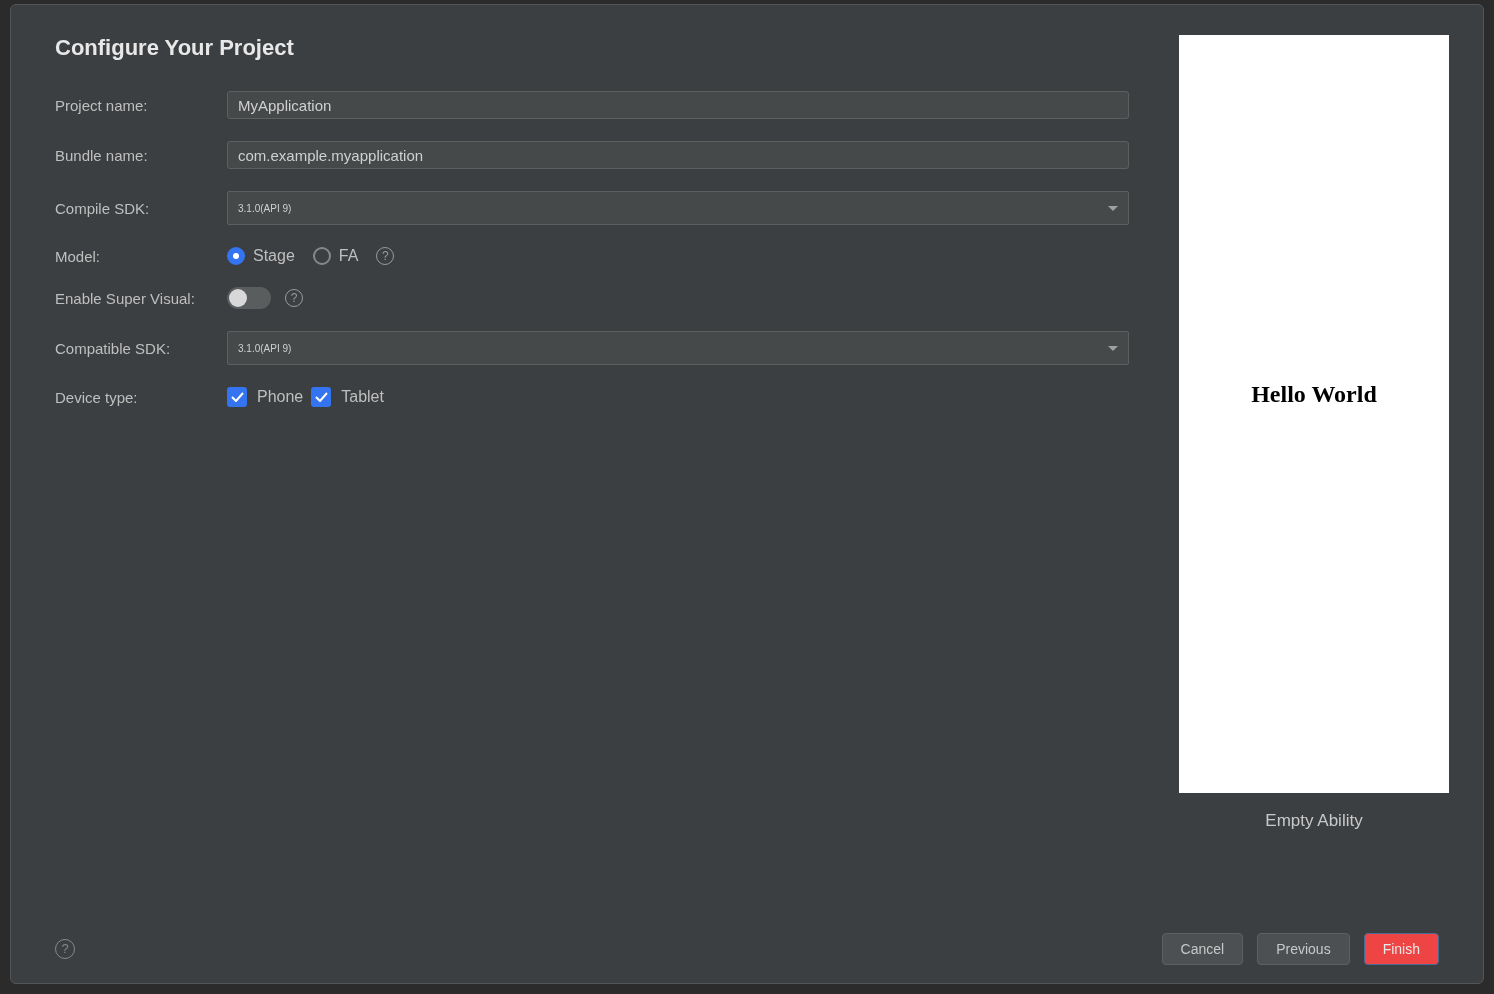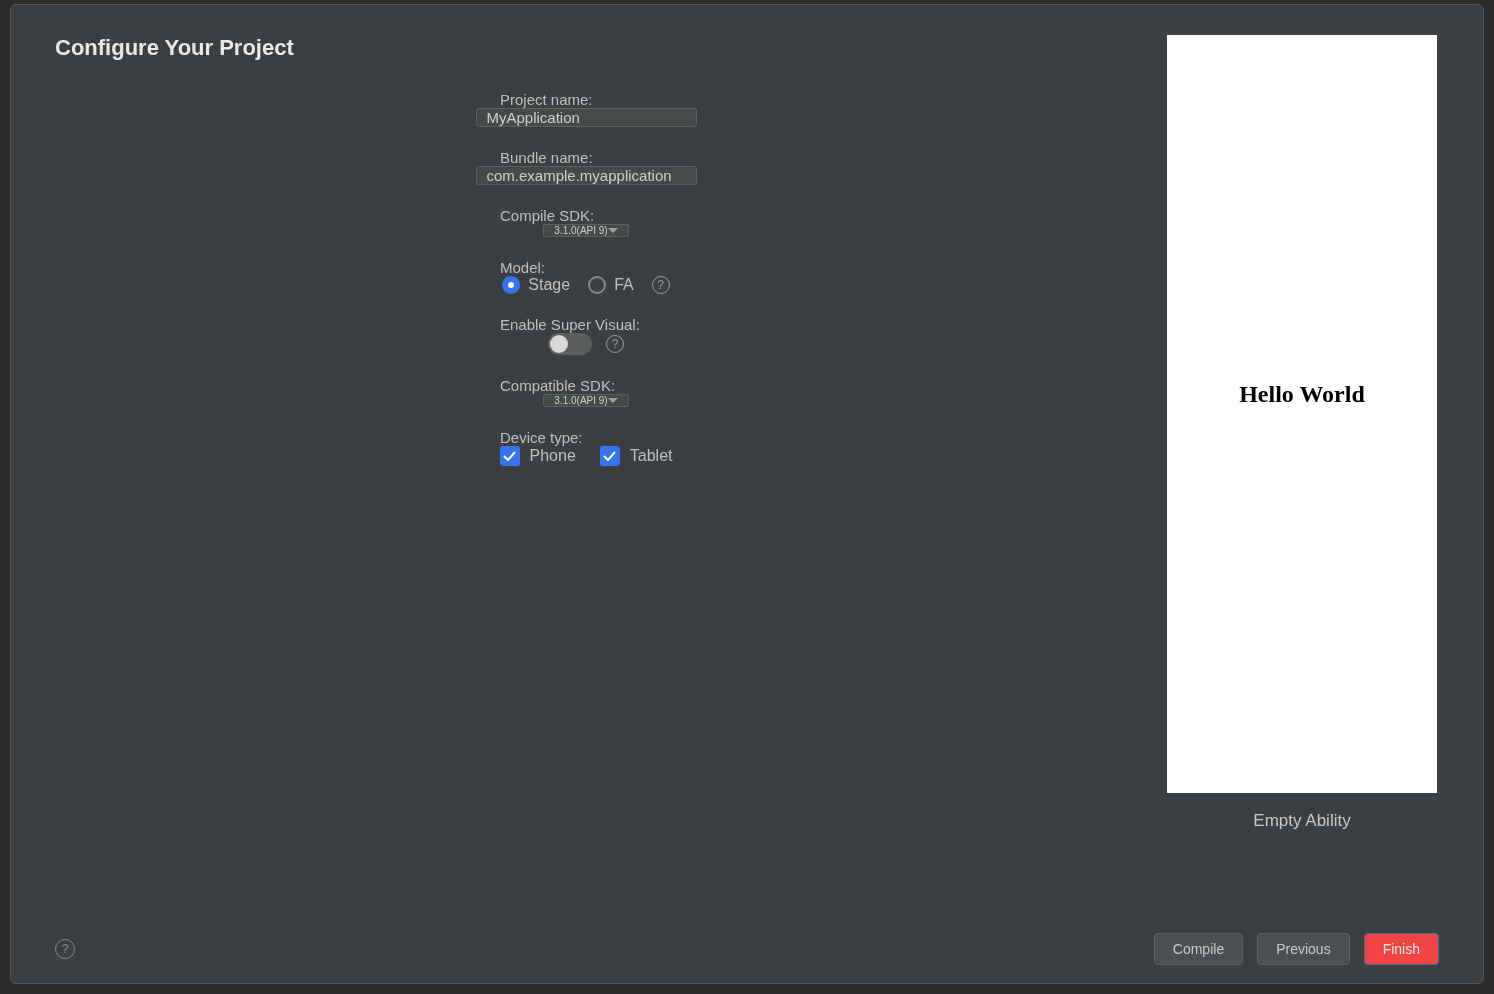--- a/index.html
+++ b/index.html
@@ -42,46 +42,45 @@
   width: 24px; height: 24px;
   color: #a0a0a0;
   display: flex;
   align-items: center;
   justify-content: center;
   cursor: pointer;
 }
 .body {
   flex: 1;
   display: flex;
-  padding: 30px 36px 0 44px;
+  padding: 30px 24px 0 44px;
   gap: 40px;
 }
 .left {
   flex: 1;
 }
 h1 {
   color: #e8e8e8;
   font-size: 22px;
   font-weight: 600;
   margin-bottom: 30px;
 }
 .row {
   display: flex;
   align-items: center;
   margin-bottom: 22px;
-  flex-direction: column;
 }
 .label {
   width: 172px;
   color: #bfbfbf;
   font-size: 15px;
 }
 .input {
   flex: 1;
-  height: 48px;
+  height: 28px;
   background: #45494a;
   border: 1px solid #5e6060;
   border-radius: 3px;
   color: #d0d0d0;
   padding: 0 10px;
   font-size: 15px;
   display: flex;
   align-items: center;
   position: relative;
 }
@@ -175,21 +174,21 @@
   content: "";
   position: absolute;
   left: 2px; top: 2px;
   width: 18px; height: 18px;
   background: #d8d8d8;
   border-radius: 50%;
 }
 .checkbox-group {
   display: flex;
   align-items: center;
-  gap: 24px;
+  gap: 8px;
   text-align: right;
 }
 .checkbox {
   display: flex;
   align-items: center;
   gap: 10px;
   cursor: pointer;
 }
 .check {
   width: 20px; height: 20px;
@@ -358,18 +357,18 @@
       <div class="preview">
         <span class="preview-text">Hello World</span>
       </div>
       <div class="preview-label">Empty Ability</div>
     </div>
   </div>
 
   <div class="footer">
     <span class="help-btn">?</span>
     <div class="buttons">
-      <div class="btn">Compile</div>
+      <div class="btn">Cancel</div>
       <div class="btn">Previous</div>
       <div class="btn primary">Finish</div>
     </div>
   </div>
 </div>
 
 </body></html>

